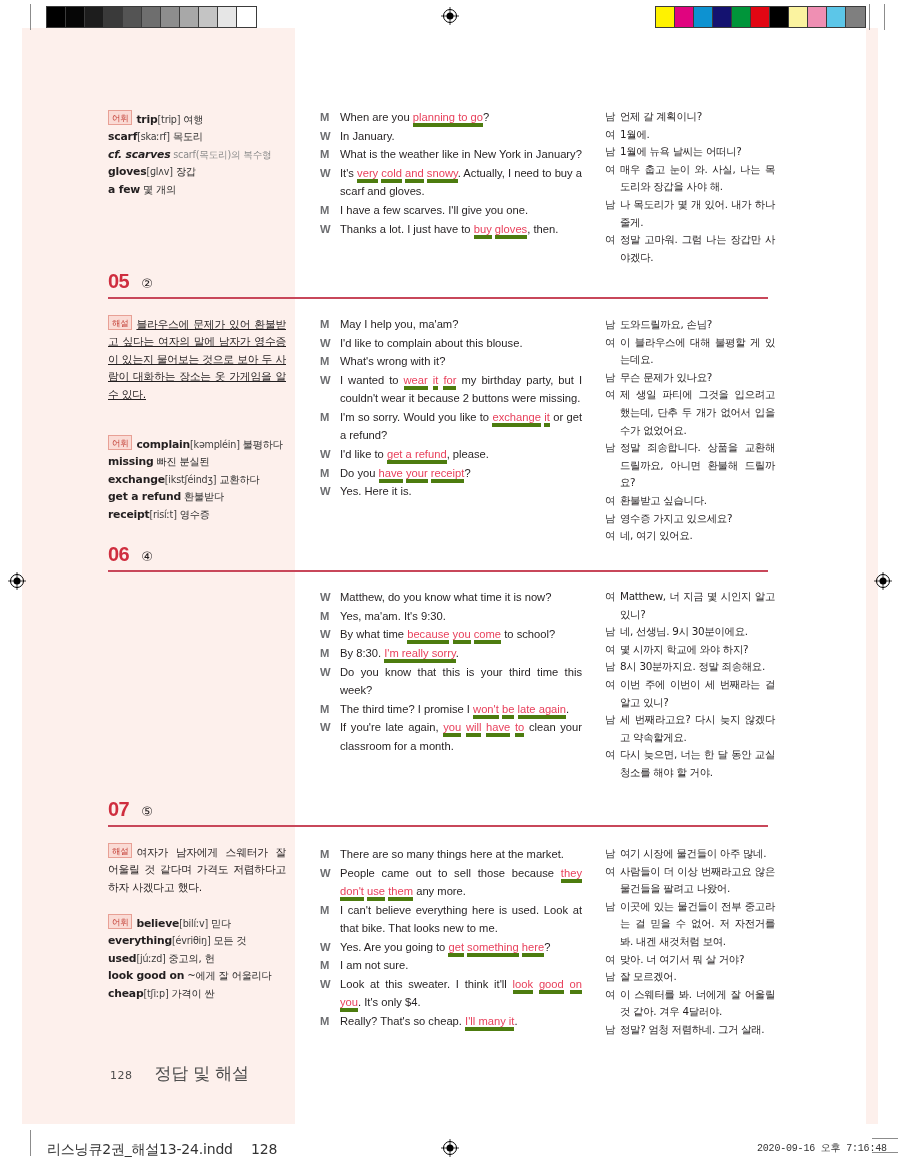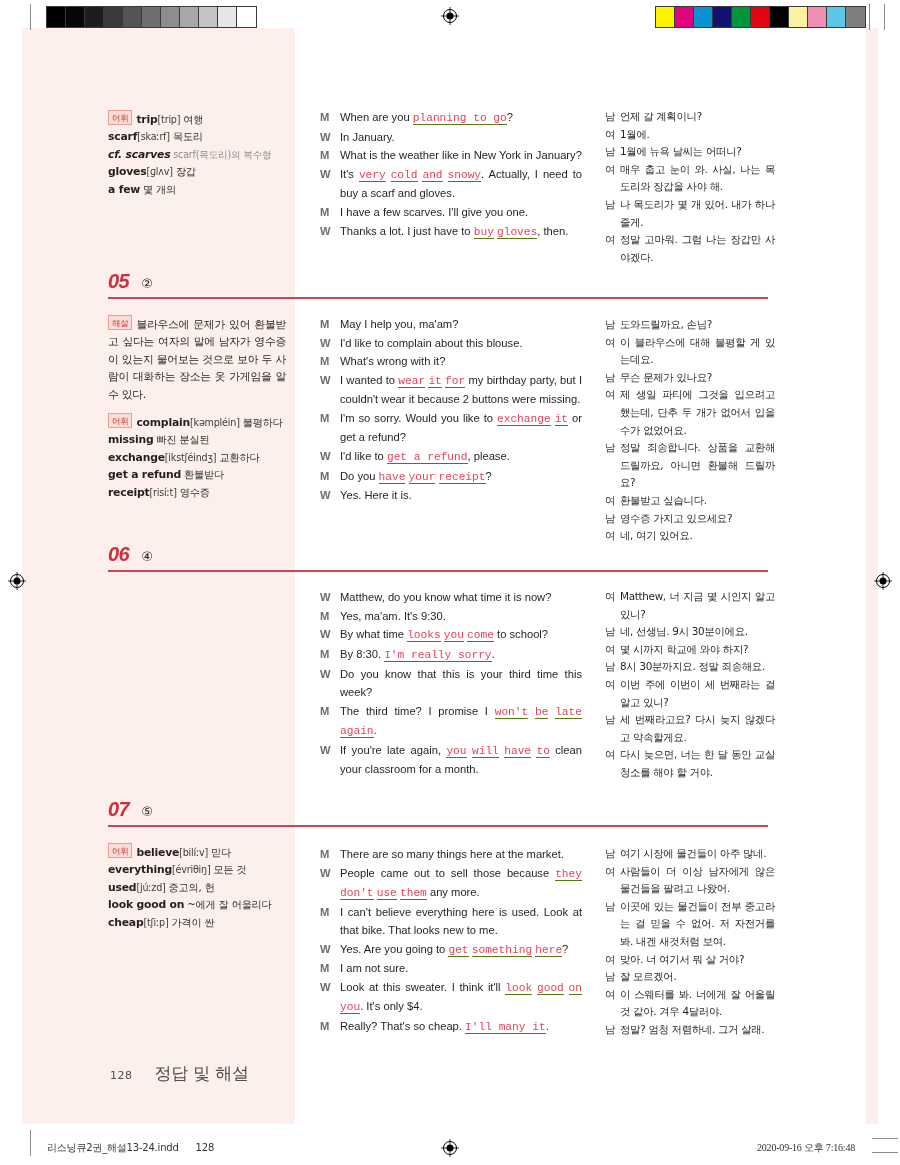--- a/index.html
+++ b/index.html
@@ -154,21 +154,20 @@
   .vocab-list .ph { font-size: 9.6px; color: #3c3c3c; }
   .vocab-list .kr { font-size: 10.2px; color: #2b2b2b; }
   .vocab-list .cf { font-style: italic; font-weight: bold; }
   .vocab-list .gray { color: #8a8a8a; font-weight: normal; }
 
   
   .q-header {
     position: absolute;
     left: 108px;
     width: 660px;
-    font-style: italic;
   }
   .q-header .q-row {
     display: flex;
     align-items: baseline;
     padding-bottom: 4px;
   }
   .q-num {
     font-size: 20px;
     font-weight: bold;
     color: #cf2e3f;
@@ -209,22 +208,21 @@
     color: #6d6e71;
     font-size: 11.2px;
   }
   .utt {
     flex: 1;
     text-align: justify;
     text-justify: inter-word;
   }
   .hl {
     color: #e8415c;
-    border-bottom: 1px solid #4d7c0f;
-    font-family: Liberation Mono, monospace;
+    border-bottom: 4px solid #4d7c0f;
   }
 
   
   .kor-col {
     position: absolute;
     left: 605px;
     width: 170px;
     font-size: 10.4px;
     line-height: 17.6px;
     color: #231f20;
@@ -263,34 +261,34 @@
   .page-foot .ptitle {
     font-size: 17px;
     color: #4d4d4d;
     letter-spacing: -0.2px;
   }
 
   .print-foot-left {
     position: absolute;
     left: 47px;
     top: 1141px;
-    font-size: 10px;
+    font-size: 14px;
     color: #333;
     font-family: "DejaVu Sans", sans-serif;
     letter-spacing: -0.2px;
     white-space: nowrap;
   }
   .print-foot-left .fnum { margin-left: 14px; }
   .print-foot-right {
     position: absolute;
     left: 757px;
     top: 1141px;
     font-size: 10px;
     color: #333;
-    font-family: Liberation Serif, serif;
+    font-family: Liberation Mono, monospace;
     letter-spacing: -0.2px;
     white-space: nowrap;
   }
 </style>
 </head>
 <body>
 
 <div id="page">
 
   <div class="page-body"></div>
@@ -428,21 +426,21 @@
         </div>
       </div>
       <div class="q-header" style="top: 270px;">
         <div class="q-row">
           <span class="q-num">05</span>
           <span class="q-ans">②</span>
         </div>
         <div class="q-rule"></div>
       </div>
       <div class="notes-col" style="top: 315px;">
-        <div class="explain-text note-block" style="margin-bottom: 10px;"><span class="tag">해설</span>블라우스에 문제가 있어 환불받고 싶다는 여자의 말에 남자가 영수증이 있는지 물어보는 것으로 보아 두 사람이 대화하는 장소는 옷 가게임을 알 수 있다.</div>
+        <div class="explain-text note-block" style="margin-bottom: 32px; text-decoration: underline;"><span class="tag">해설</span>블라우스에 문제가 있어 환불받고 싶다는 여자의 말에 남자가 영수증이 있는지 물어보는 것으로 보아 두 사람이 대화하는 장소는 옷 가게임을 알 수 있다.</div>
         <div class="vocab-list note-block">
           <div><span class="tag">어휘</span><span class="w">complain</span><span class="ph">[kəmpléin]</span><span class="kr"> 불평하다</span></div>
           <div><span class="w">missing</span><span class="kr"> 빠진 분실된</span></div>
           <div><span class="w">exchange</span><span class="ph">[ikstʃéindʒ]</span><span class="kr"> 교환하다</span></div>
           <div><span class="w">get a refund</span><span class="kr"> 환불받다</span></div>
           <div><span class="w">receipt</span><span class="ph">[risíːt]</span><span class="kr"> 영수증</span></div>
         </div>
       </div>
       <div class="eng-col" style="top: 315px;">
         <div class="line">
@@ -525,21 +523,21 @@
         <div class="line">
           <span class="spk">W</span>
           <span class="utt">Matthew, do you know what time it is now?</span>
         </div>
         <div class="line">
           <span class="spk">M</span>
           <span class="utt">Yes, ma'am. It's 9:30.</span>
         </div>
         <div class="line">
           <span class="spk">W</span>
-          <span class="utt">By what time <span class="hl">looks</span> <span class="hl">you</span> <span class="hl">come</span> to school?</span>
+          <span class="utt">By what time <span class="hl">because</span> <span class="hl">you</span> <span class="hl">come</span> to school?</span>
         </div>
         <div class="line">
           <span class="spk">M</span>
           <span class="utt">By 8:30. <span class="hl">I'm really sorry</span>.</span>
         </div>
         <div class="line">
           <span class="spk">W</span>
           <span class="utt">Do you know that this is your third time this week?</span>
         </div>
         <div class="line">
@@ -582,20 +580,21 @@
         </div>
       </div>
       <div class="q-header" style="top: 798px;">
         <div class="q-row">
           <span class="q-num">07</span>
           <span class="q-ans">⑤</span>
         </div>
         <div class="q-rule"></div>
       </div>
       <div class="notes-col" style="top: 843px;">
+        <div class="explain-text note-block" style="margin-bottom: 18px;"><span class="tag">해설</span>여자가 남자에게 스웨터가 잘 어울릴 것 같다며 가격도 저렴하다고 하자 사겠다고 했다.</div>
         <div class="vocab-list note-block">
           <div><span class="tag">어휘</span><span class="w">believe</span><span class="ph">[bilíːv]</span><span class="kr"> 믿다</span></div>
           <div><span class="w">everything</span><span class="ph">[évriθiŋ]</span><span class="kr"> 모든 것</span></div>
           <div><span class="w">used</span><span class="ph">[júːzd]</span><span class="kr"> 중고의, 헌</span></div>
           <div><span class="w">look good on</span><span class="kr"> ~에게 잘 어울리다</span></div>
           <div><span class="w">cheap</span><span class="ph">[tʃiːp]</span><span class="kr"> 가격이 싼</span></div>
         </div>
       </div>
       <div class="eng-col" style="top: 845px;">
         <div class="line">
@@ -627,21 +626,21 @@
           <span class="utt">Really? That's so cheap. <span class="hl">I'll many it</span>.</span>
         </div>
       </div>
       <div class="kor-col" style="top: 845px;">
         <div class="kline">
           <span class="kspk">남</span>
           <span class="kutt">여기 시장에 물건들이 아주 많네.</span>
         </div>
         <div class="kline">
           <span class="kspk">여</span>
-          <span class="kutt">사람들이 더 이상 남자에게 않은 물건들을 팔려고 나왔어.</span>
+          <span class="kutt">사람들이 더 이상 번째라고요 않은 물건들을 팔려고 나왔어.</span>
         </div>
         <div class="kline">
           <span class="kspk">남</span>
           <span class="kutt">이곳에 있는 물건들이 전부 중고라는 걸 믿을 수 없어. 저 자전거를 봐. 내겐 새것처럼 보여.</span>
         </div>
         <div class="kline">
           <span class="kspk">여</span>
           <span class="kutt">맞아. 너 여기서 뭐 살 거야?</span>
         </div>
         <div class="kline">

